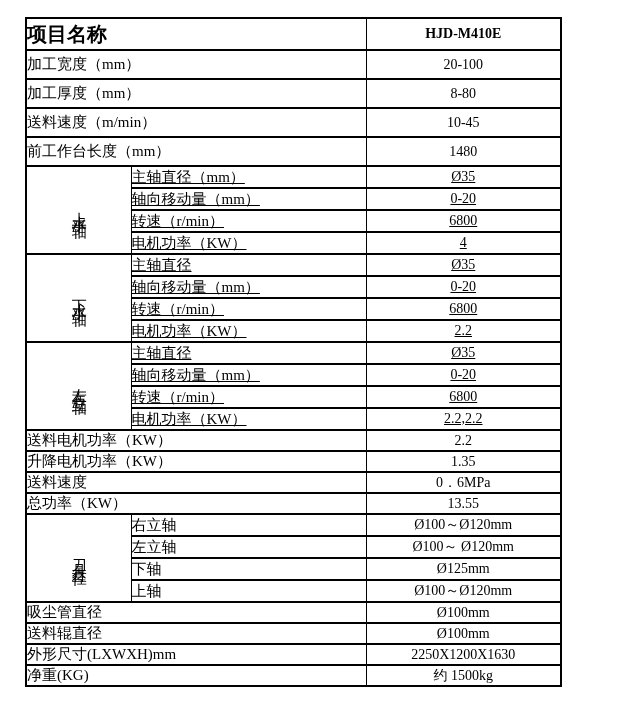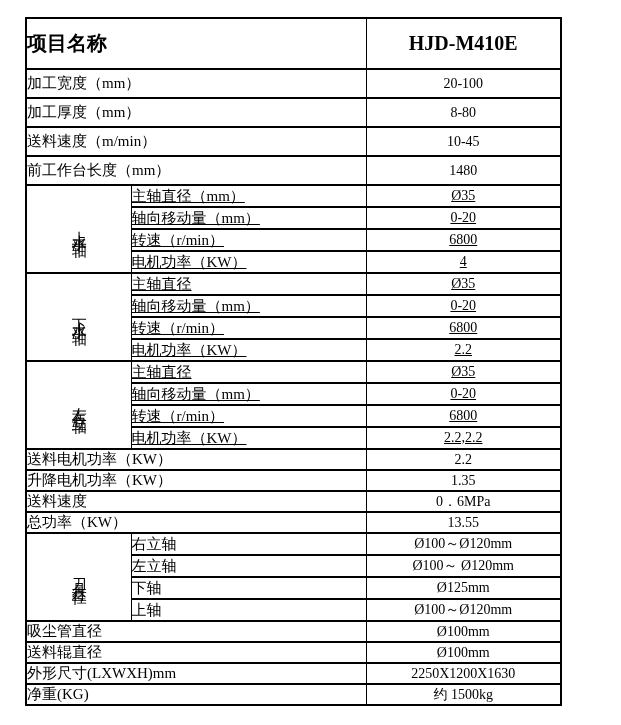--- a/index.html
+++ b/index.html
@@ -31,21 +31,21 @@
     overflow: hidden;
     vertical-align: middle;
   }
   .header-name {
     font-size: 20px;
     font-weight: bold;
     text-align: left;
     padding-left: 10px;
   }
   .header-model {
-    font-size: 20px;
+    font-size: 14px;
     font-weight: bold;
     text-align: center;
     border-radius: 6px;
   }
   .label-cell {
     text-align: left;
     padding-left: 8px;
     font-size: 15px;
     font-weight: normal;
   }
@@ -58,21 +58,21 @@
     text-align: center;
   }
   .vtext {
     display: inline-block;
     writing-mode: vertical-lr;
     text-orientation: upright;
     font-size: 15px;
     letter-spacing: 4px;
     line-height: 1;
   }
-  tr.r-header { height: 51px; }
+  tr.r-header { height: 32px; }
   tr.r-top    { height: 29px; }
   tr.r-sub    { height: 22px; text-decoration: underline; }
   tr.r-mid    { height: 21px; padding-left: 32px; }
   tr.r-tool   { height: 22px; padding-left: 48px; }
   tr.r-bot    { height: 20px; }
 </style>
 </head>
 <body>
 
 <table class="spec">

